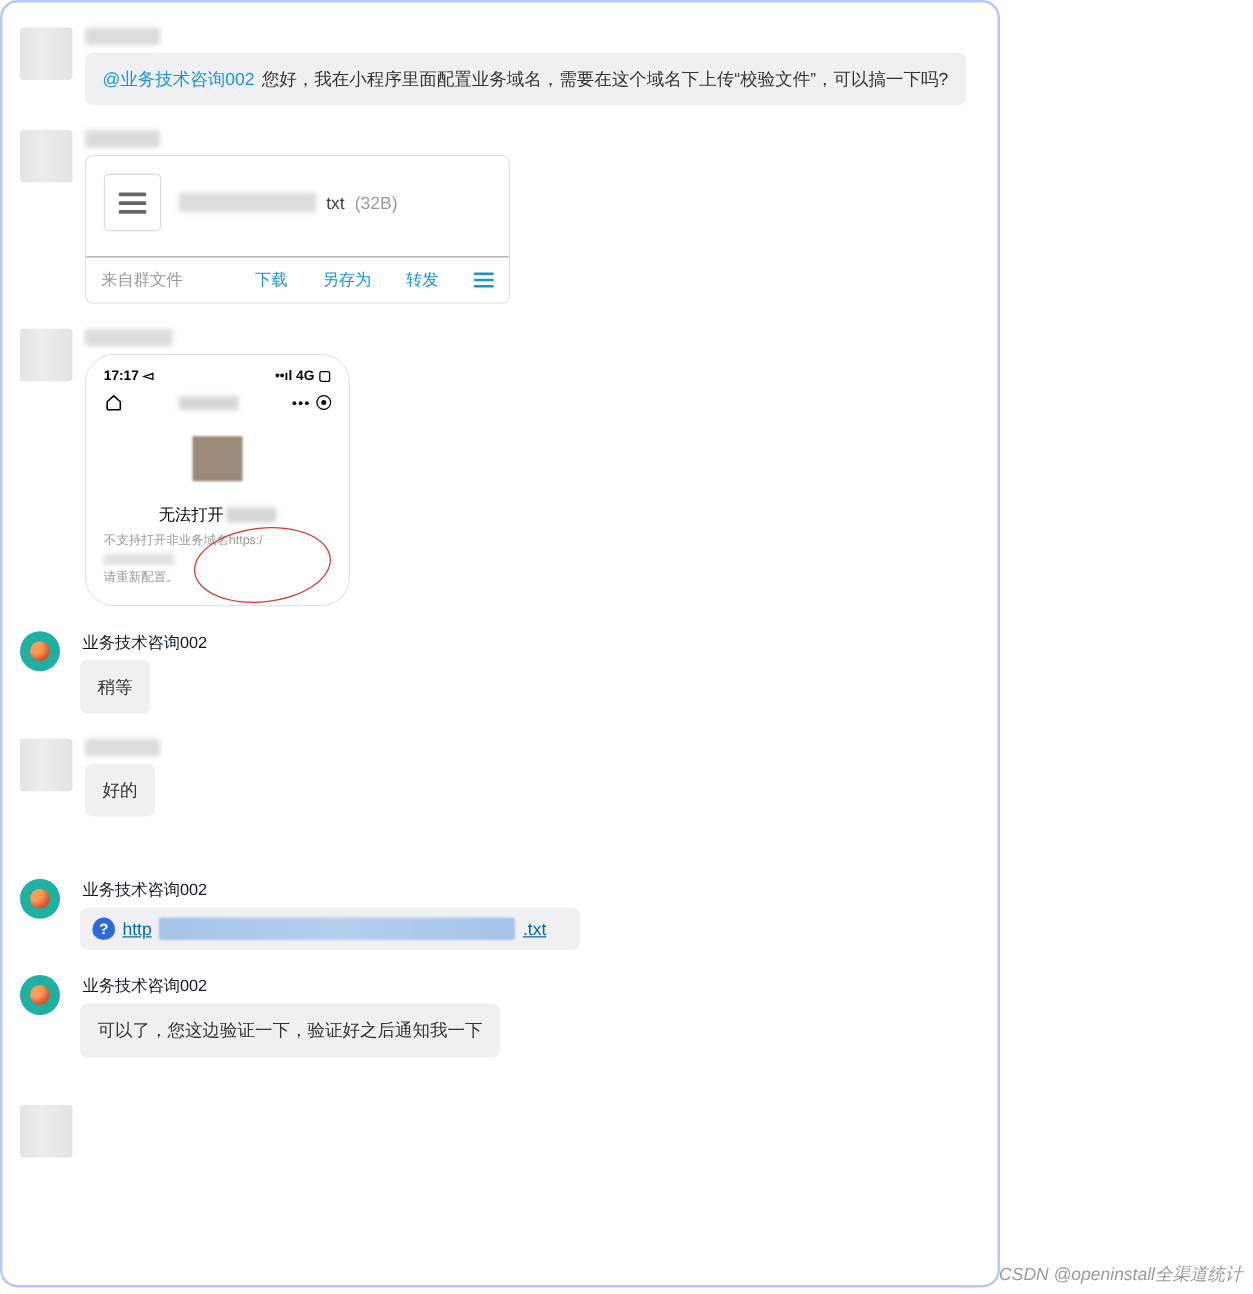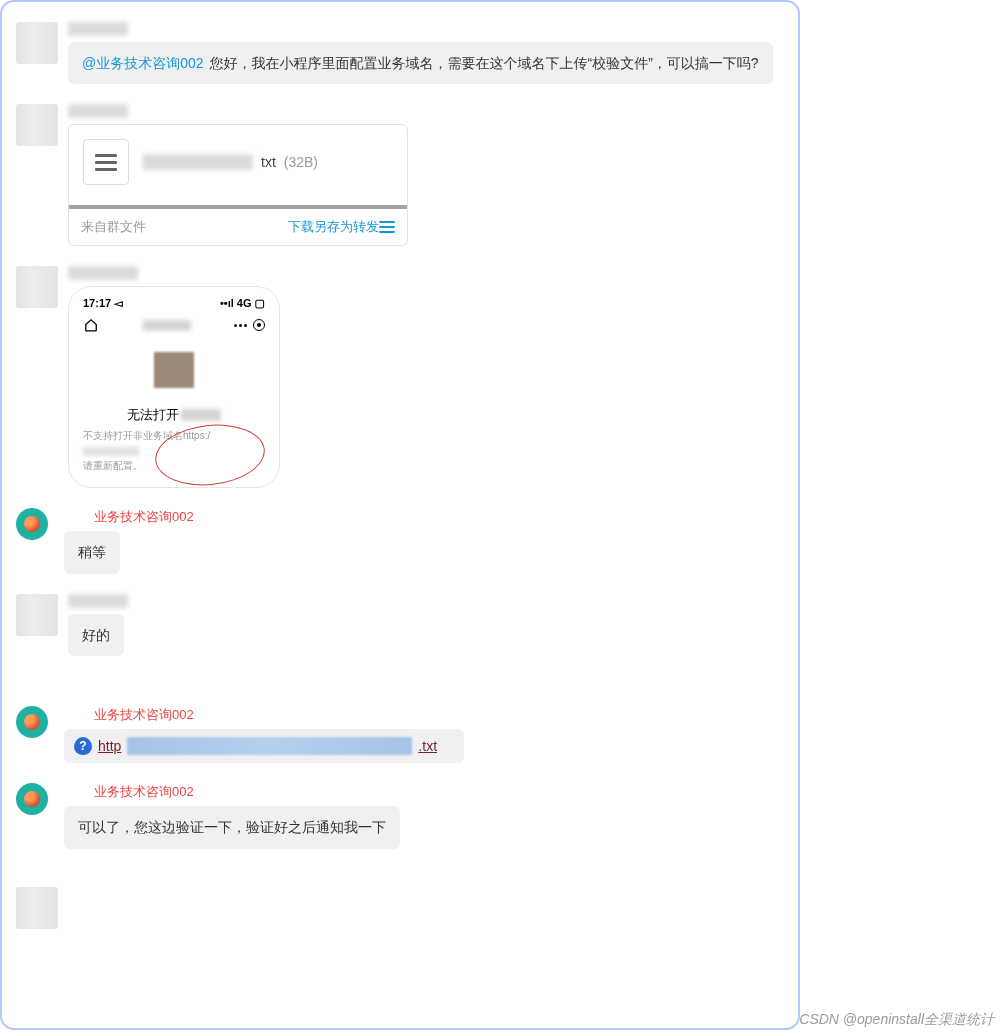--- a/index.html
+++ b/index.html
@@ -43,25 +43,24 @@
     border-radius: 50%;
     width: 32px; height: 32px;
     margin-right: 16px;
   }
   .avatar-teal .inner-dot {
     width: 16px; height: 16px; border-radius: 50%;
     background: radial-gradient(circle at 30% 30%, #ff9b57 30%, #d5512e 70%);
   }
   .msg-col { display: flex; flex-direction: column; align-items: flex-start; }
   .sender-name {
-    color: #ef4444;
+    color: #0f172a;
     font-size: 13px;
     margin-bottom: 5px;
     padding-left: 2px;
-    margin-left: 28px;
   }
   .sender-name-blur {
     width: 60px; height: 14px;
     background: #dcdcdc;
     filter: blur(2px);
     border-radius: 2px;
     margin-bottom: 6px;
   }
   .bubble {
     background: #f0f0f2;
@@ -90,27 +89,27 @@
     flex-direction: column;
   }
   .file-icon .bar { width: 22px; height: 3px; background: #666; margin: 2px 0; border-radius: 1px; }
   .file-name-row { display: flex; align-items: center; gap: 8px; }
   .file-name-blur {
     width: 110px; height: 16px; background: #dcdcdc; filter: blur(2px);
   }
   .file-ext { color: #444; }
   .file-size { color: #9a9a9a; }
   .file-card-bottom {
-    border-top: 4px solid #a3a3a3;
+    border-top: 1px solid #a3a3a3;
     padding: 9px 12px;
     display: flex; align-items: flex-end; justify-content: space-between;
     font-size: 13px;
   }
   .file-src { color: #9a9a9a; }
-  .file-actions { display: flex; gap: 0; align-items: center; }
+  .file-actions { display: flex; gap: 28px; align-items: center; }
   .file-action { color: #1296db; cursor: pointer; }
   .file-menu-icon {
     width: 16px; display: flex; flex-direction: column; gap: 3px; cursor: pointer;
   }
   .file-menu-icon span { height: 2px; background: #1296db; border-radius: 1px; }
 
   .screenshot-card {
     background: #fff;
     border: 1px solid #e5e5e5;
     border-radius: 4px;
@@ -145,21 +144,21 @@
     top: 138px; left: 86px; transform: rotate(-6deg);
   }
   .link-bubble {
     background: #f0f0f2;
     border-radius: 6px;
     padding: 8px 10px;
     display:flex; align-items:center; gap:6px;
     width: 400px;
   }
   .shield-icon { width:18px; height:18px; background:#2a6bd6; border-radius:50% 50% 50% 50% / 55% 55% 45% 45%; display:flex; align-items:center; justify-content:center; color:#fff; font-size:12px; font-weight:bold;}
-  .link-text { color:#7f1d1d; text-decoration:underline; }
+  .link-text { color:#0369a1; text-decoration:underline; }
   .link-blur {
     background: linear-gradient(90deg, #a6c3e8 0%, #b5cfee 50%, #a6c3e8 100%);
     width: 285px; height: 18px; border-radius:2px;
     filter: blur(1px);
   }
   .footer-watermark {
     position: absolute;
     bottom: 6px; right: 8px;
     color: rgba(100,100,100,0.65);
     font-size: 14px;

